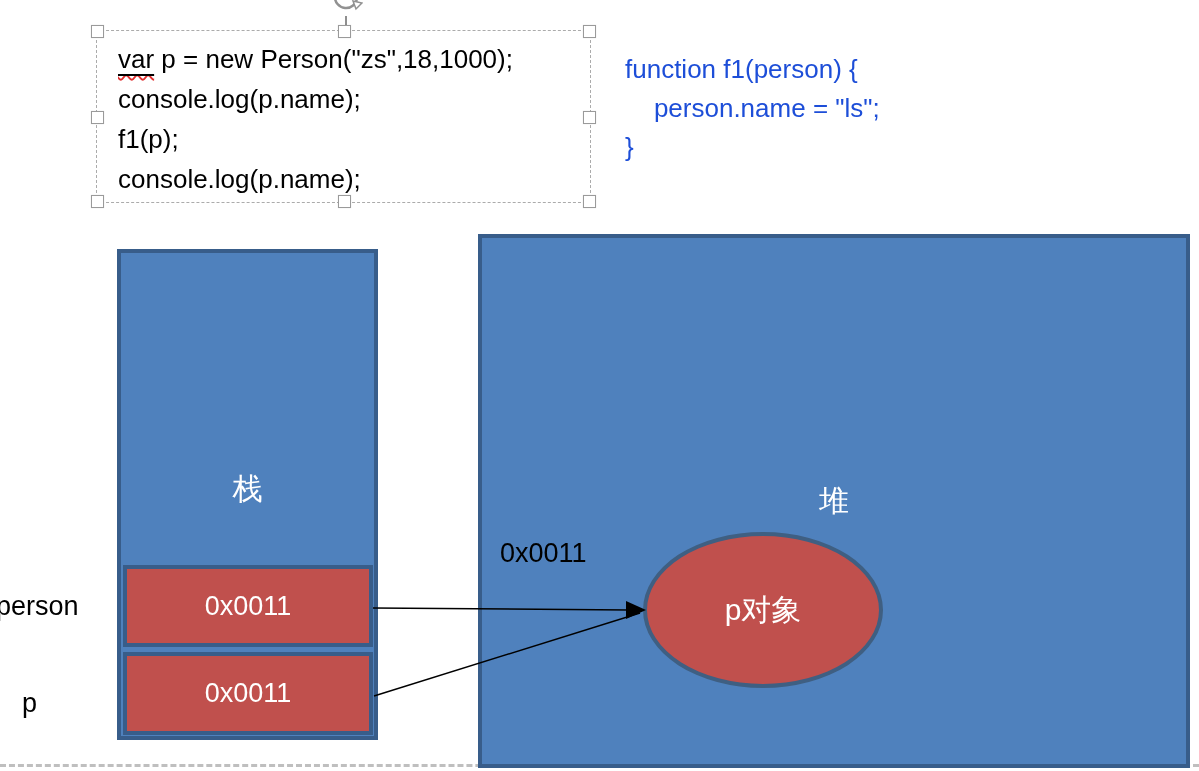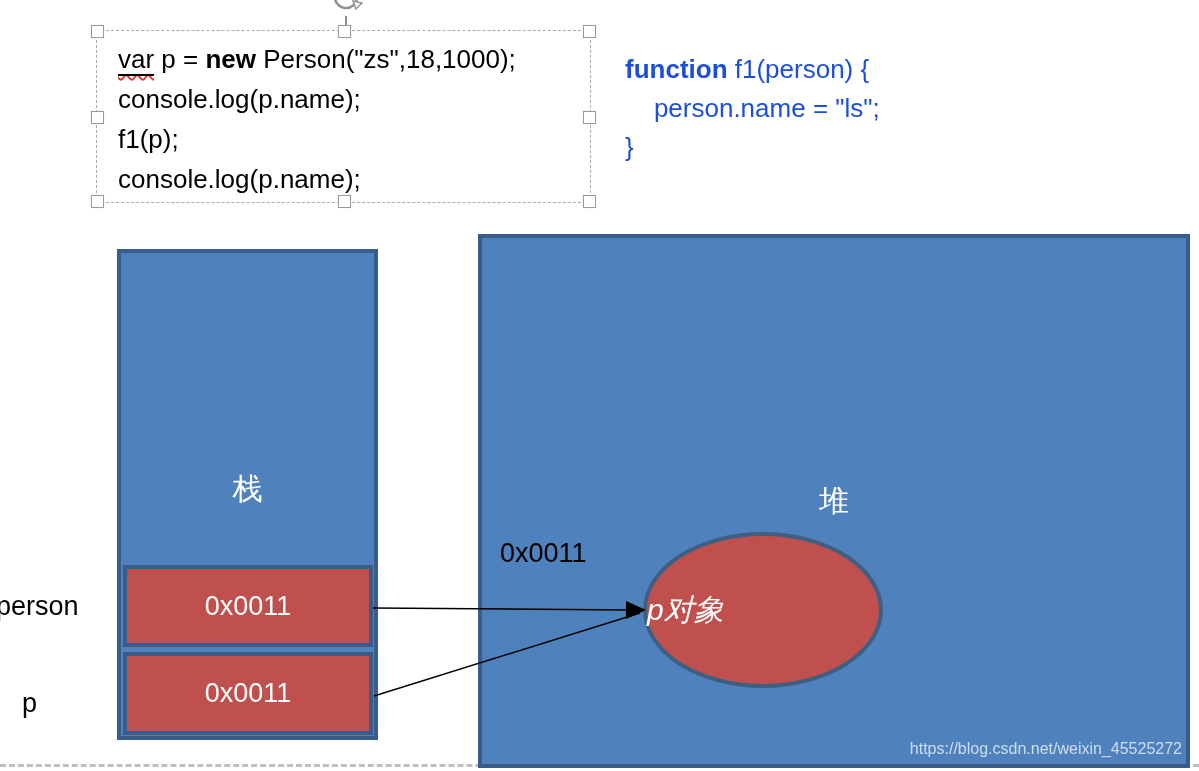--- a/index.html
+++ b/index.html
@@ -8,21 +8,21 @@
     overflow:hidden;font-family:"Liberation Sans",sans-serif;
   }
   
   .bottom-dash{position:absolute;left:0;top:764px;width:1199px;height:0;
     border-top:3px dashed #bfbfbf;z-index:0;}
   
   .textbox{position:absolute;left:96px;top:30px;width:493px;height:171px;
     border:1px dashed #ababab;z-index:4;background:transparent;}
   .codetext{position:absolute;left:21px;top:8px;font-size:26px;line-height:40px;color:#000;}
   .codeline{white-space:pre;}
-  .kw{font-weight:700;}
+  .kw{font-weight:400;}
   .kw-underline{font-weight:400;text-decoration:underline solid #000;text-decoration-thickness:2px;}
   .squiggle{text-decoration:underline wavy #e03030;text-decoration-thickness:1.5px;text-underline-offset:6px;}
   .handle{position:absolute;width:11px;height:11px;background:#fff;border:1px solid #9a9a9a;
     box-shadow:0 0 1px rgba(0,0,0,.15);}
   .h-tl{left:-6px;top:-6px;}  .h-tm{left:calc(50% - 5.5px);top:-6px;}  .h-tr{right:-6px;top:-6px;}
   .h-ml{left:-6px;top:calc(50% - 5.5px);}  .h-mr{right:-6px;top:calc(50% - 5.5px);}
   .h-bl{left:-6px;bottom:-6px;} .h-bm{left:calc(50% - 5.5px);bottom:-6px;} .h-br{right:-6px;bottom:-6px;}
   .rotate-stem{position:absolute;left:345px;top:16px;width:2px;height:9px;background:#8f8f8f;z-index:4;}
   .rotate-svg{position:absolute;left:329px;top:0;z-index:4;}
   
@@ -37,21 +37,21 @@
     box-sizing:border-box;display:flex;align-items:center;justify-content:center;}
   .slot-person{top:312px;height:82px;}
   .slot-p{top:399px;height:83px;}
   .slot-value{color:#fff;font-size:27px;}
   .var-label{position:absolute;color:#000;font-size:27px;z-index:2;}
   .lbl-person{left:-4px;top:591px;}
   .lbl-p{left:22px;top:688px;}
   .heap-addr{position:absolute;left:18px;top:300px;color:#000;font-size:27px;}
   .ellipse{position:absolute;left:161px;top:294px;width:240px;height:156px;background:#C0504D;
     border:4px solid #3F5F82;border-radius:50%;box-sizing:border-box;
-    display:flex;align-items:center;font-style:italic;}
+    display:flex;align-items:center;justify-content:center;}
   .ellipse-label{color:#fff;font-size:30px;}
   .watermark{position:absolute;right:4px;bottom:6px;font-size:16px;color:rgba(235,243,252,0.8);}
   
   .arrows{position:absolute;left:0;top:0;z-index:3;pointer-events:none;}
 </style>
 </head>
 <body>
 
 <div id="canvas">
 
@@ -98,21 +98,20 @@
 
   <div class="var-label lbl-person">person</div>
   <div class="var-label lbl-p">p</div>
 
   <div class="shape heap-rect">
     <span class="zone-label">堆</span>
     <div class="heap-addr">0x0011</div>
     <div class="ellipse">
       <span class="ellipse-label">p对象</span>
     </div>
-    <div class="watermark">https://blog.csdn.net/weixin_45525272</div>
   </div>
 
   <svg class="arrows" width="1199" height="771">
     <line x1="373" y1="608" x2="629" y2="610" stroke="#000" stroke-width="1.6"></line>
     <line x1="374" y1="696" x2="640" y2="613" stroke="#000" stroke-width="1.4"></line>
     <polygon points="646,610 626,601 626,619" fill="#000"></polygon>
   </svg>
 
 </div>
 

